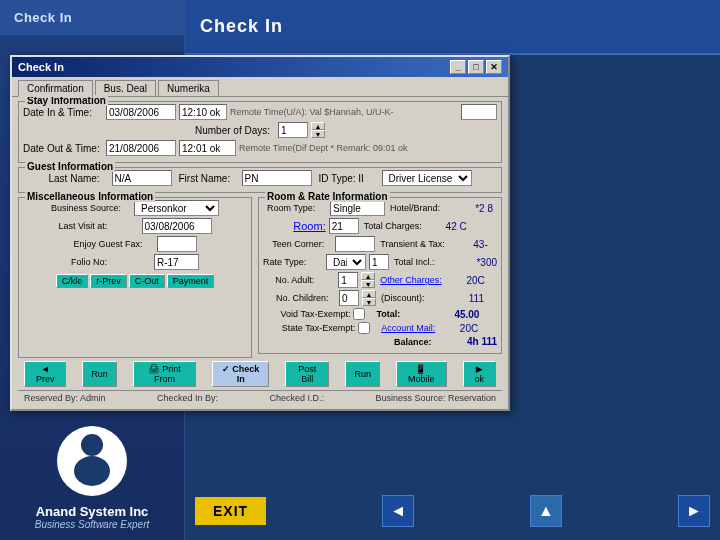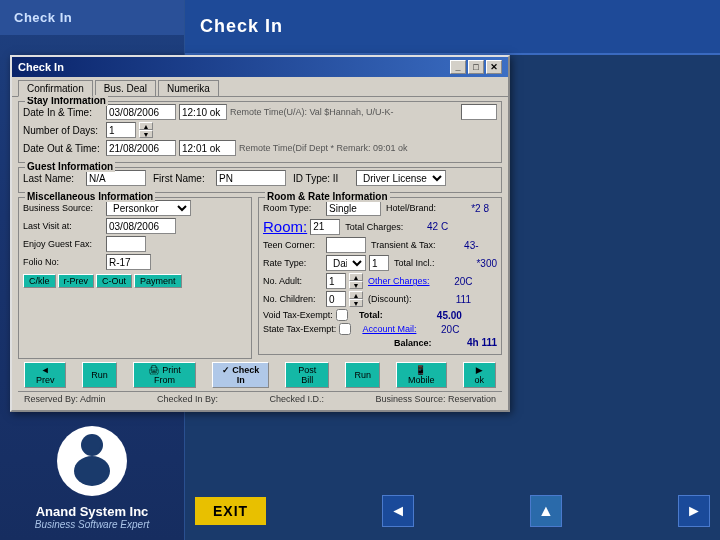--- a/index.html
+++ b/index.html
@@ -174,20 +174,21 @@
       padding: 0 2px;
       font-size: 10px;
       font-weight: bold;
     }
 
     .form-row {
       display: flex;
       align-items: center;
       margin-bottom: 2px;
       gap: 3px;
+      justify-content: center;
     }
 
     .form-label {
       font-size: 10px;
       white-space: nowrap;
       min-width: 80px;
     }
 
     .form-label-sm {
       font-size: 10px;
@@ -498,21 +499,21 @@
       <div class="col-right">
         <div class="section-box">
           <span class="section-label">Room &amp; Rate Information</span>
           <div class="form-row">
             <span class="form-label-sm" style="font-size:9px;">Room Type:</span>
             <input class="win-input" value="Single" style="width: 55px;">
             <span class="form-label-sm" style="font-size:9px;margin-left:2px;">Hotel/Brand:</span>
             <span class="value-field small-row-value">*2 8</span>
           </div>
           <div class="form-row">
-            <span class="link-label" style="font-size:15px;">Room:</span>
+            <span class="link-label" style="font-size:11px;">Room:</span>
             <input class="win-input" value="21" style="width: 30px;">
             <span class="form-label-sm" style="font-size:9px;margin-left:2px;">Total Charges:</span>
             <span class="value-field small-row-value">42 C</span>
           </div>
           <div class="form-row">
             <span class="form-label-sm" style="font-size:9px;">Teen Corner:</span>
             <input class="win-input" value="" style="width: 40px;">
             <span class="form-label-sm" style="font-size:9px;margin-left:2px;">Transient &amp; Tax:</span>
             <span class="value-field small-row-value">43-</span>
           </div>

